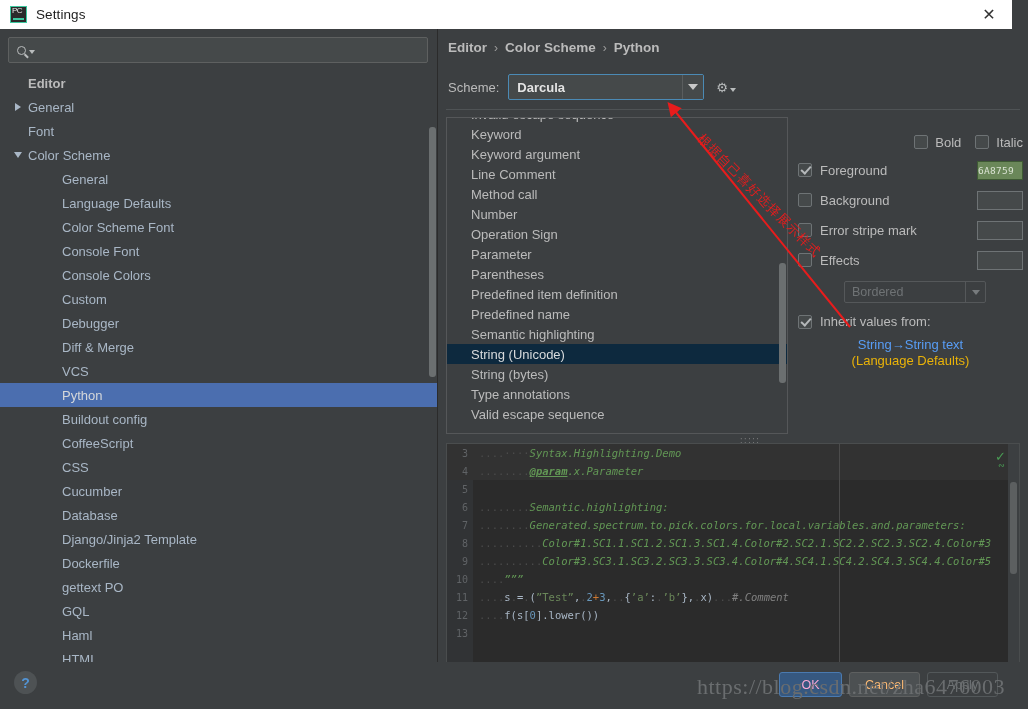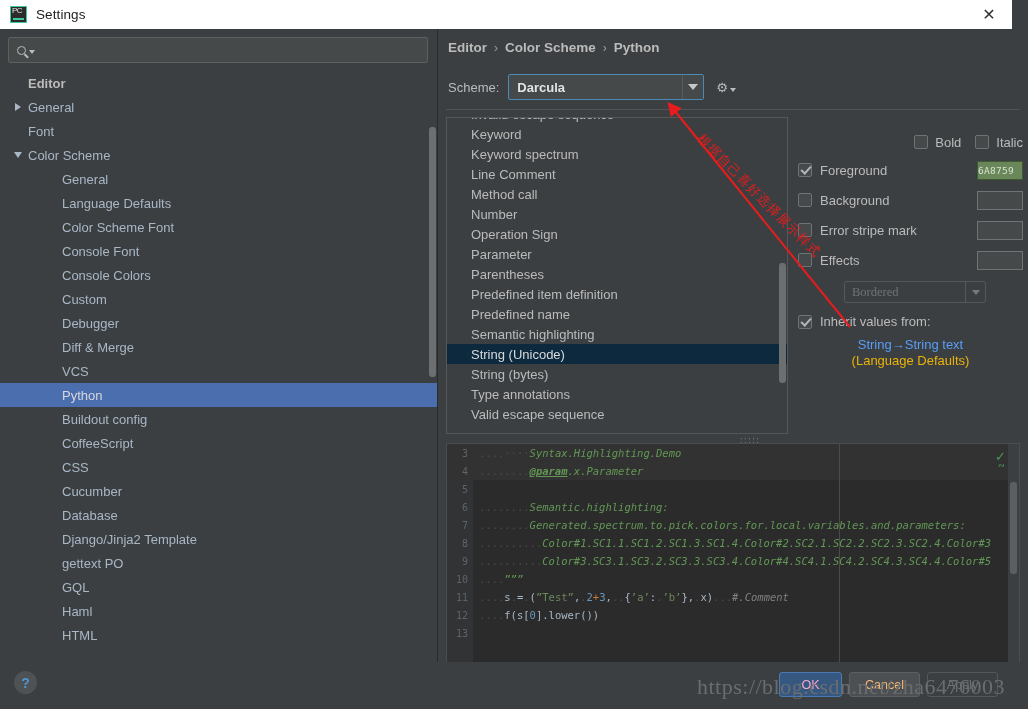--- a/index.html
+++ b/index.html
@@ -216,21 +216,21 @@
   }
   .bold-italic {
     display: flex; align-items: center; justify-content: flex-end;
     gap: 14px; height: 26px; padding-right: 0px;
   }
   .bi-item { display: flex; align-items: center; gap: 7px; }
 
   .effects-combo {
     margin-top: 6px; margin-left: 46px; width: 142px; height: 22px;
     background: #3c3f41; border: 1px solid #55585a; border-radius: 2px;
-    display: flex; align-items: center; font-family: Liberation Serif, serif;
+    display: flex; align-items: center;
   }
   .effects-combo .ec-val {
     flex: 1; font-size: 12.5px; color: #6f7375; padding-left: 7px;
   }
   .ec-arrow-box {
     width: 20px; height: 20px; border-left: 1px solid #55585a;
     display: flex; align-items: center; justify-content: center;
   }
   .ec-arrow {
     width: 0; height: 0; border-left: 4.5px solid transparent;
@@ -428,20 +428,23 @@
         <div class="tree-row indent2">
           <span>Cucumber</span>
         </div>
         <div class="tree-row indent2">
           <span>Database</span>
         </div>
         <div class="tree-row indent2">
           <span>Django/Jinja2 Template</span>
         </div>
         <div class="tree-row indent2">
+          <span>Dockerfile</span>
+        </div>
+        <div class="tree-row indent2">
           <span>gettext PO</span>
         </div>
         <div class="tree-row indent2">
           <span>GQL</span>
         </div>
         <div class="tree-row indent2">
           <span>Haml</span>
         </div>
         <div class="tree-row indent2">
           <span>HTML</span>
@@ -481,21 +484,21 @@
 
     <div class="listbox">
       <div class="list-items" id="options-list">
           <div class="list-item">
             <span>Invalid escape sequence</span>
           </div>
           <div class="list-item">
             <span>Keyword</span>
           </div>
           <div class="list-item">
-            <span>Keyword spectrum</span>
+            <span>Keyword argument</span>
           </div>
           <div class="list-item">
             <span>Line Comment</span>
           </div>
           <div class="list-item">
             <span>Method call</span>
           </div>
           <div class="list-item">
             <span>Number</span>
           </div>

